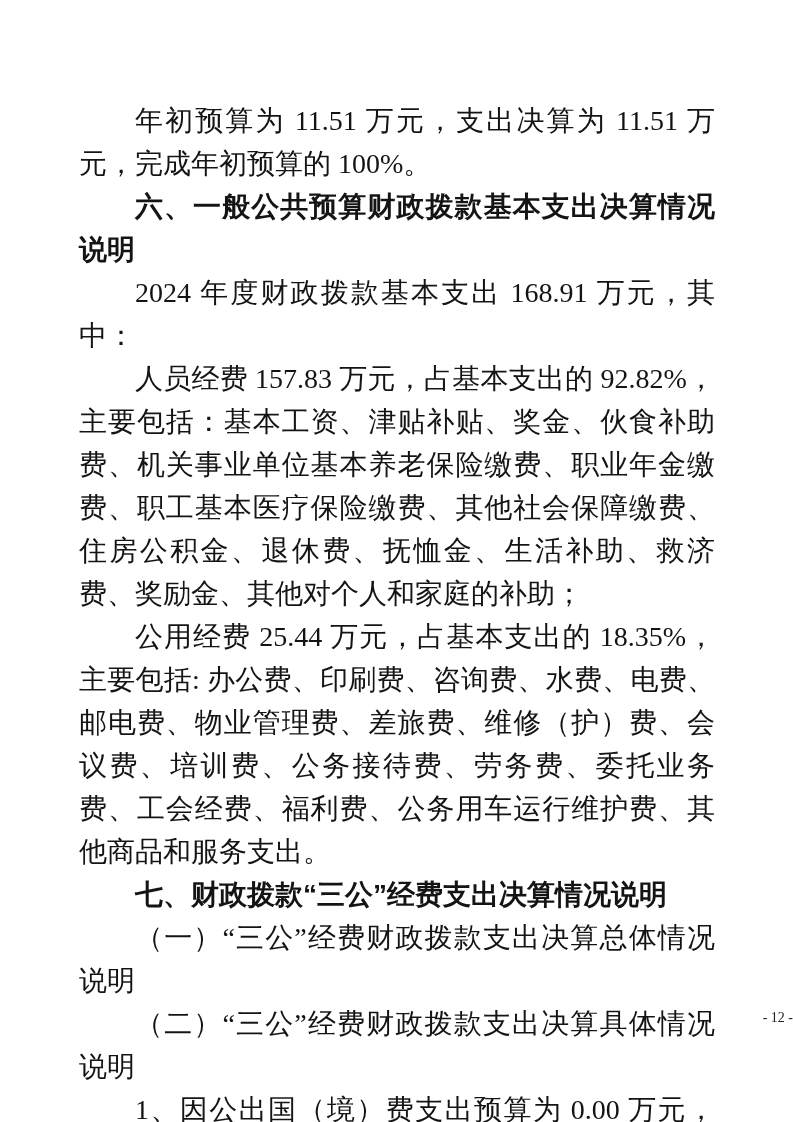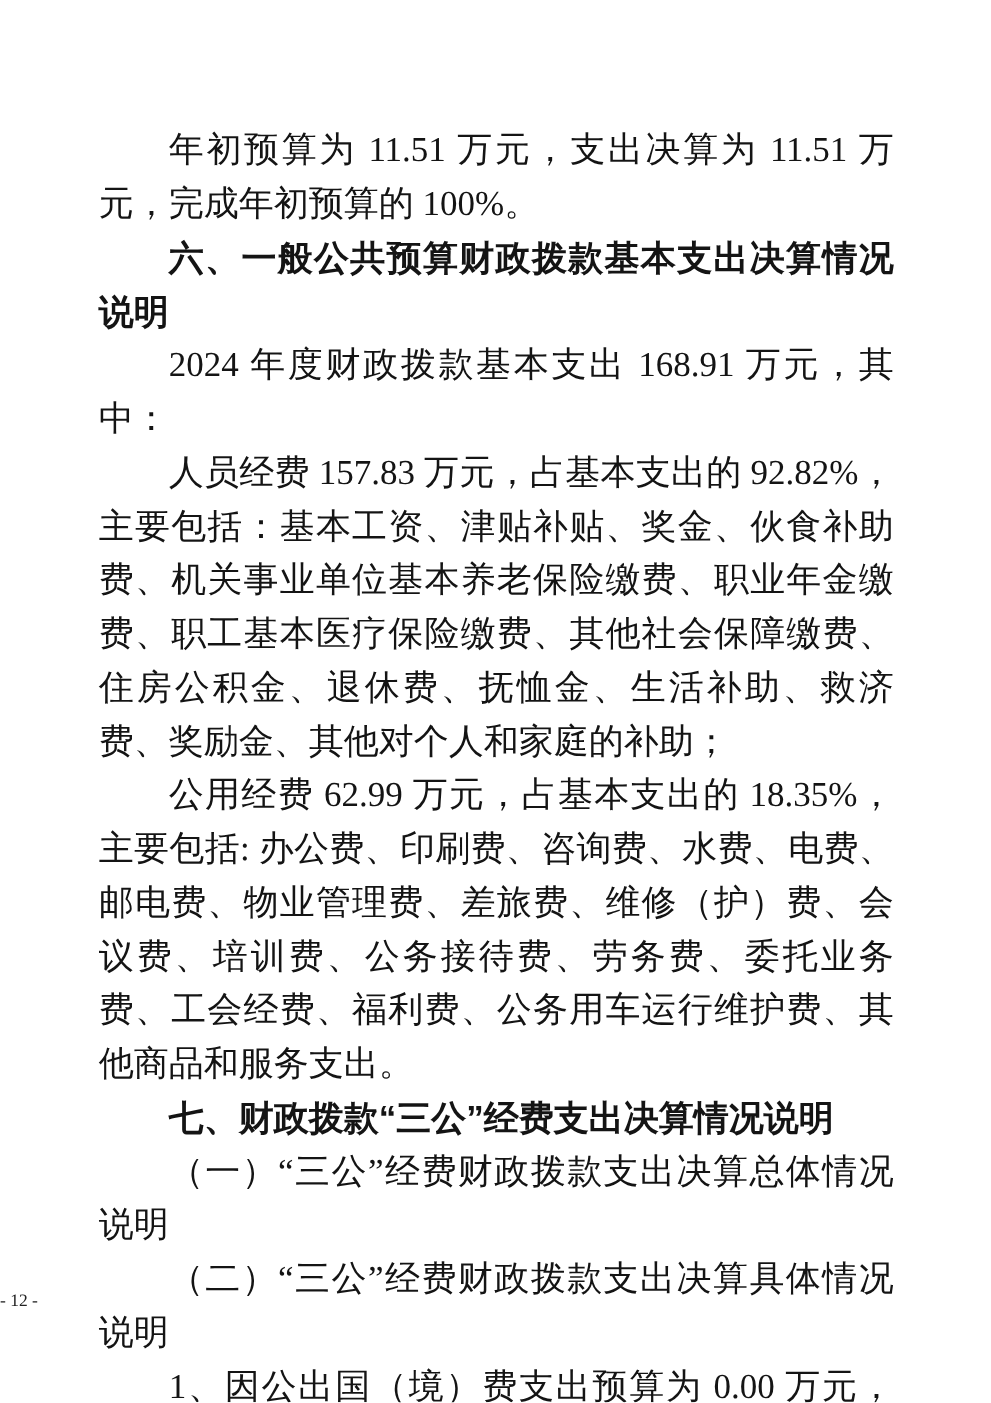--- a/index.html
+++ b/index.html
@@ -32,38 +32,38 @@
   .heading-hei {
     font-weight: bold;
     font-family: "Liberation Sans", "DejaVu Sans", sans-serif;
   }
   .heading-kai {
     font-weight: normal;
   }
   .footer {
     position: absolute;
     left: 0;
-    top: 1032px;
+    top: 1008px;
     width: 100%;
-    text-align: left;
+    text-align: right;
     font-size: 14px;
     line-height: 20px;
     color: #222222;
     font-family: "Liberation Serif", "DejaVu Serif", serif;
   }
 </style>
 </head>
 <body>
 
 <div class="page">
   <div class="content">
     <p class="para body">年初预算为 11.51 万元，支出决算为 11.51 万元，完成年初预算的 100%。</p>
     <p class="para heading-hei">六、一般公共预算财政拨款基本支出决算情况说明</p>
     <p class="para body">2024 年度财政拨款基本支出 168.91 万元，其中：</p>
     <p class="para body">人员经费 157.83 万元，占基本支出的 92.82%，主要包括：基本工资、津贴补贴、奖金、伙食补助费、机关事业单位基本养老保险缴费、职业年金缴费、职工基本医疗保险缴费、其他社会保障缴费、住房公积金、退休费、抚恤金、生活补助、救济费、奖励金、其他对个人和家庭的补助；</p>
-    <p class="para body">公用经费 62.99 万元，占基本支出的 18.35%，主要包括: 办公费、印刷费、咨询费、水费、电费、邮电费、物业管理费、差旅费、维修（护）费、会议费、培训费、公务接待费、劳务费、委托业务费、工会经费、福利费、公务用车运行维护费、其他商品和服务支出。</p>
+    <p class="para body">公用经费 25.44 万元，占基本支出的 18.35%，主要包括: 办公费、印刷费、咨询费、水费、电费、邮电费、物业管理费、差旅费、维修（护）费、会议费、培训费、公务接待费、劳务费、委托业务费、工会经费、福利费、公务用车运行维护费、其他商品和服务支出。</p>
     <p class="para heading-hei">七、财政拨款“三公”经费支出决算情况说明</p>
     <p class="para heading-kai">（一）“三公”经费财政拨款支出决算总体情况说明</p>
     <p class="para heading-kai">（二）“三公”经费财政拨款支出决算具体情况说明</p>
     <p class="para body">1、因公出国（境）费支出预算为 0.00 万元，支出决算为 0.00</p>
   </div>
   <div class="footer">- 12 -</div>
 </div>
 
 </body></html>

